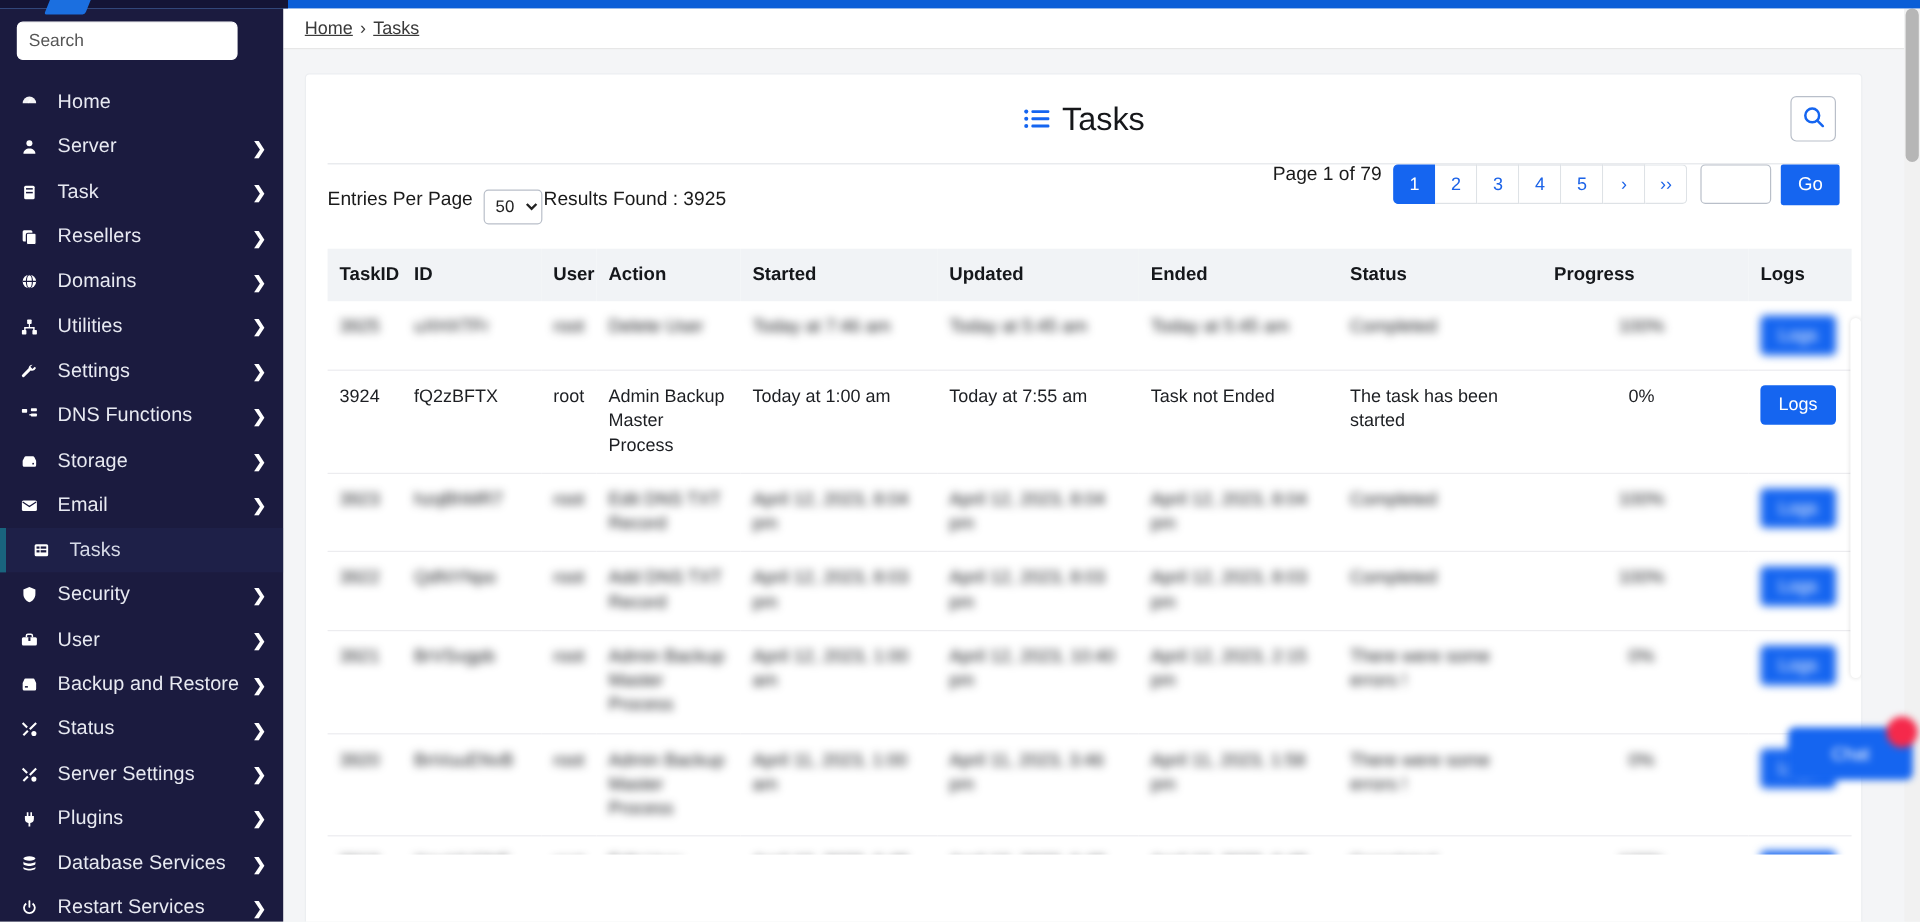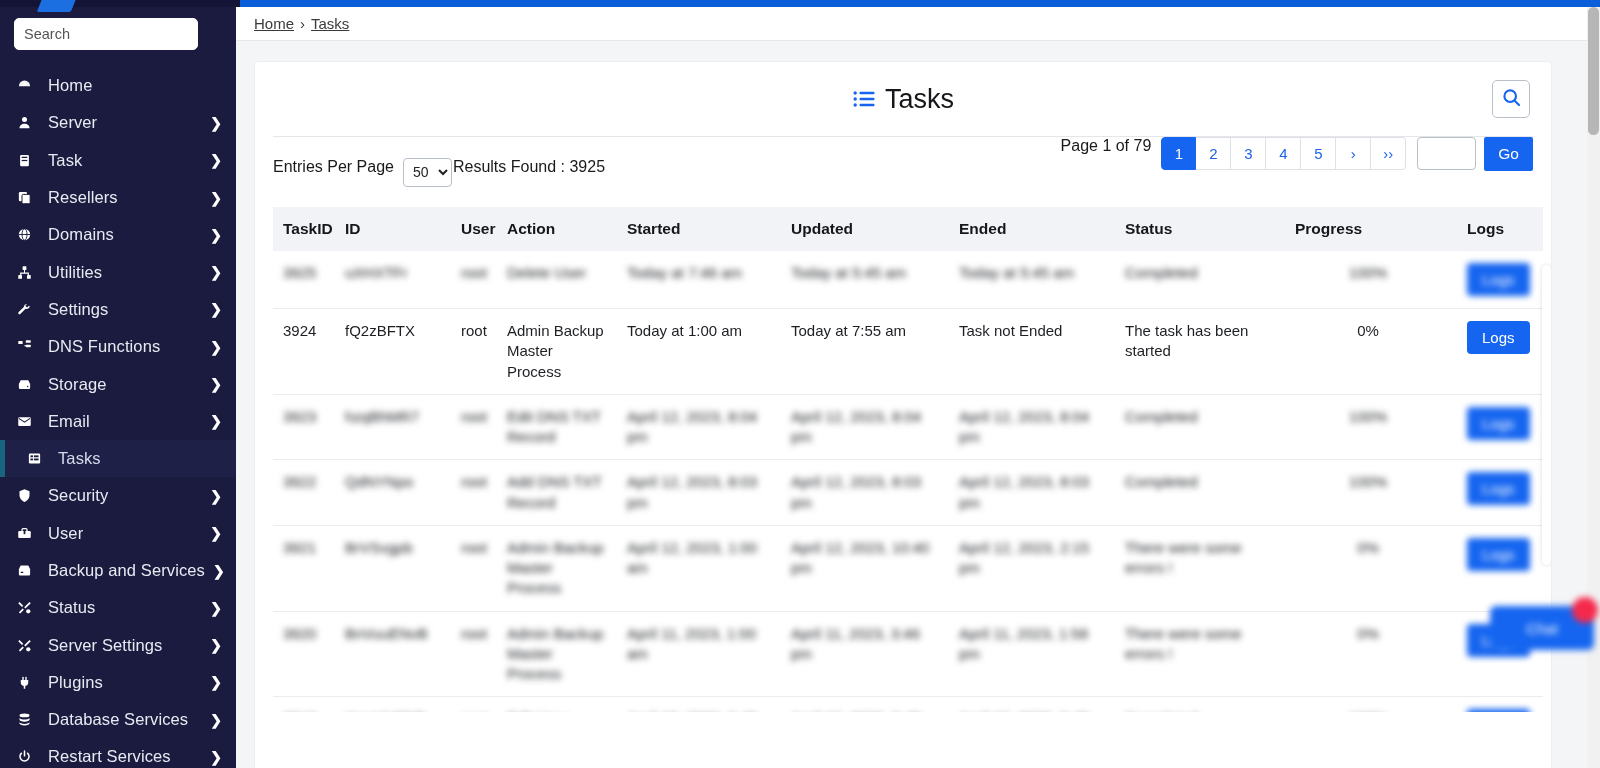--- a/index.html
+++ b/index.html
@@ -464,21 +464,21 @@
         <span class="lbl">User</span>
         <span class="chev">❯</span>
       </div>
       <div class="nav-item">
         <span class="ico">
           <svg width="15" height="15" viewBox="0 0 24 24" fill="#ffffff">
             <path d="M3 10l2-4.5A2 2 0 016.8 4h10.4a2 2 0 011.8 1.5L21 10v8a2 2 0 01-2 2H5a2 2 0 01-2-2z"></path>
             <rect x="6" y="14" width="4" height="2" fill="#1b1b3f"></rect>
           </svg>
         </span>
-        <span class="lbl">Backup and Services</span>
+        <span class="lbl">Backup and Restore</span>
         <span class="chev">❯</span>
       </div>
       <div class="nav-item">
         <span class="ico">
           <svg width="15" height="15" viewBox="0 0 24 24" fill="#ffffff">
             <path d="M4 3l6 6-2 2-6-6zM20 3l-8.5 8.5 2 2L22 5z"></path>
             <path d="M3 19.5L9 13.5l2 2-6 6z"></path>
             <circle cx="18" cy="18" r="3.4"></circle>
           </svg>
         </span>

